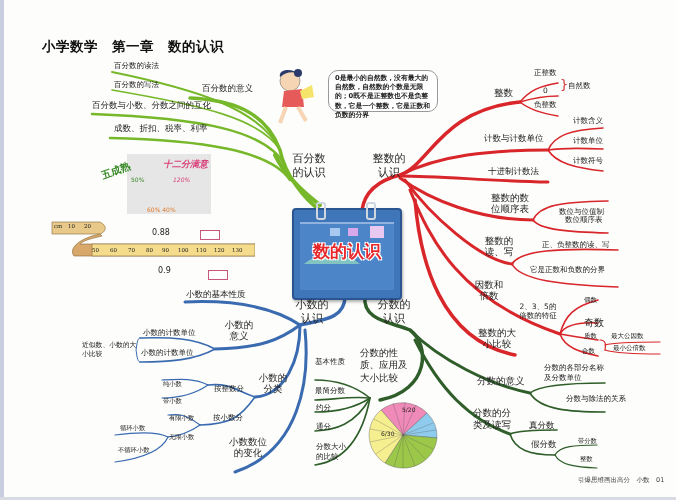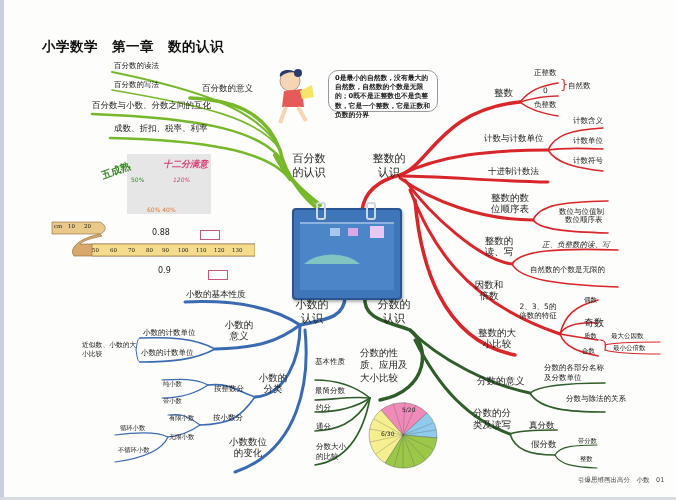--- a/index.html
+++ b/index.html
@@ -171,20 +171,21 @@
   <div class="ring" style="left:22px;"></div>
   <div class="ring" style="left:72px;"></div>
   <div class="inner">
     <svg width="94" height="64" style="position:absolute;left:0;top:0;">
       <path d="M4 40 A34 22 0 0 1 60 40 L32 40Z" fill="#8fd3c0" opacity="0.8"></path>
       <rect x="30" y="4" width="10" height="8" fill="#a8c8f0"></rect>
       <rect x="48" y="4" width="10" height="8" fill="#d8a8e8"></rect>
       <rect x="70" y="2" width="14" height="12" fill="#e8c8f0"></rect>
     </svg>
   </div>
+  <div class="center-title">数的认识</div>
 </div>
 
 <div class="t lbl11" style="left:368px;top:152px;width:42px;white-space:normal;">整数的认识</div>
 <div class="t s9" style="left:494px;top:88px;">整数</div>
 <div class="t s7" style="left:534px;top:69px;">正整数</div>
 <div class="t s7" style="left:543px;top:87px;">0</div>
 <div class="t s7" style="left:534px;top:101px;">负整数</div>
 <div class="t" style="left:560px;top:78px;font-size:13px;color:#c33;">}</div>
 <div class="t s7" style="left:568px;top:82px;">自然数</div>
 
@@ -193,22 +194,22 @@
 <div class="t s7" style="left:573px;top:137px;">计数单位</div>
 <div class="t s7" style="left:573px;top:157px;">计数符号</div>
 
 <div class="t s8" style="left:488px;top:167px;">十进制计数法</div>
 
 <div class="t s9" style="left:490px;top:193px;width:40px;white-space:normal;text-align:center;">整数的数位顺序表</div>
 <div class="t s7" style="left:559px;top:188px;margin-top:20px;">数位与位值制</div>
 <div class="t s7" style="left:565px;top:216px;">数位顺序表</div>
 
 <div class="t s9" style="left:484px;top:236px;width:30px;white-space:normal;text-align:center;">整数的读、写</div>
-<div class="t s7" style="left:542px;top:241px;font-style:italic;">正、负整数的读、写</div>
-<div class="t s7" style="left:530px;top:266px;">自然数的个数是无限的</div>
+<div class="t s7" style="left:542px;top:241px;">正、负整数的读、写</div>
+<div class="t s7" style="left:530px;top:266px;">它是正数和负数的分界</div>
 
 <div class="t s9" style="left:474px;top:280px;width:30px;white-space:normal;text-align:center;">因数和倍数</div>
 <div class="t s7" style="left:516px;top:303px;width:44px;white-space:normal;text-align:center;">2、3、5的倍数的特征</div>
 <div class="t" style="left:584px;top:297px;font-size:6.5px;">偶数</div>
 <div class="t" style="left:584px;top:317px;font-size:10px;">奇数</div>
 <div class="t" style="left:584px;top:333px;font-size:6.5px;">质数</div>
 <div class="t" style="left:582px;top:348px;font-size:6.5px;">合数</div>
 <div class="t" style="left:611px;top:333px;font-size:6.5px;">最大公因数</div>
 <div class="t" style="left:613px;top:345px;font-size:6.5px;">最小公倍数</div>
 

